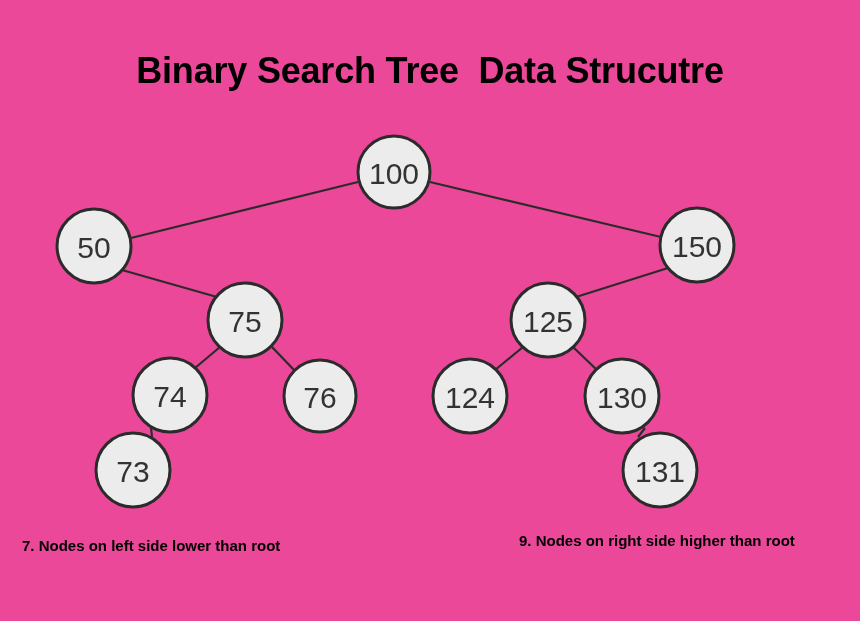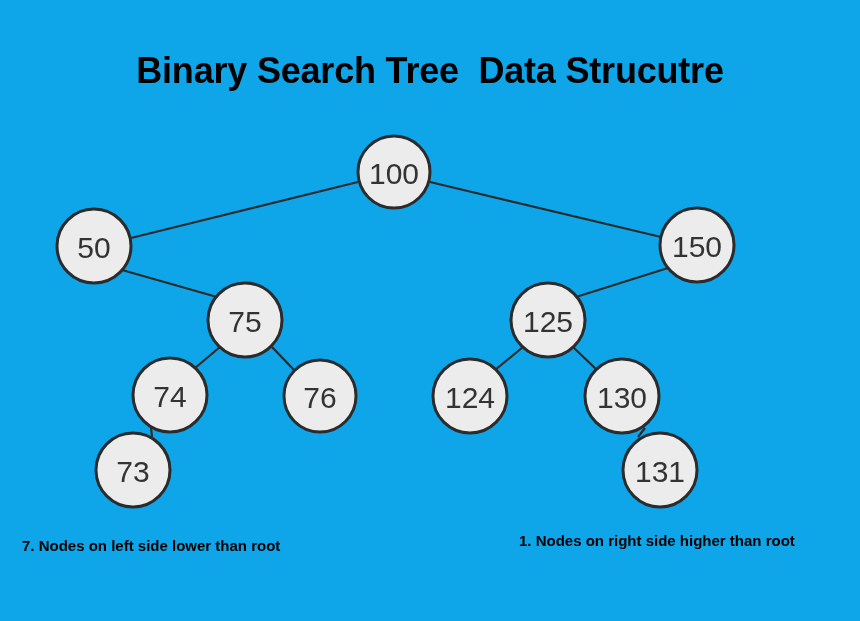--- a/index.html
+++ b/index.html
@@ -4,21 +4,21 @@
 <style>
   html, body {
     margin: 0;
     padding: 0;
     background: #ffffff;
   }
   #page {
     position: relative;
     width: 860px;
     height: 621px;
-    background: #0ea5e9;
+    background: #ec4899;
     overflow: hidden;
     font-family: "Liberation Sans", sans-serif;
   }
   #title {
     position: absolute;
     left: 0;
     top: 50px;
     width: 860px;
     text-align: center;
     font-family: "Liberation Sans", sans-serif;
@@ -131,15 +131,15 @@
           <text x="133" y="471" class="node-label">73</text>
         </g>
         <g>
           <circle cx="660" cy="470" r="37" class="node-circle"></circle>
           <text x="660" y="471" class="node-label">131</text>
         </g>
       </g>
   </svg>
 
   <div class="caption" id="caption-left">7. Nodes on left side lower than root</div>
-  <div class="caption" id="caption-right">1. Nodes on right side higher than root</div>
+  <div class="caption" id="caption-right">9. Nodes on right side higher than root</div>
 
 </div>
 
 </body></html>

